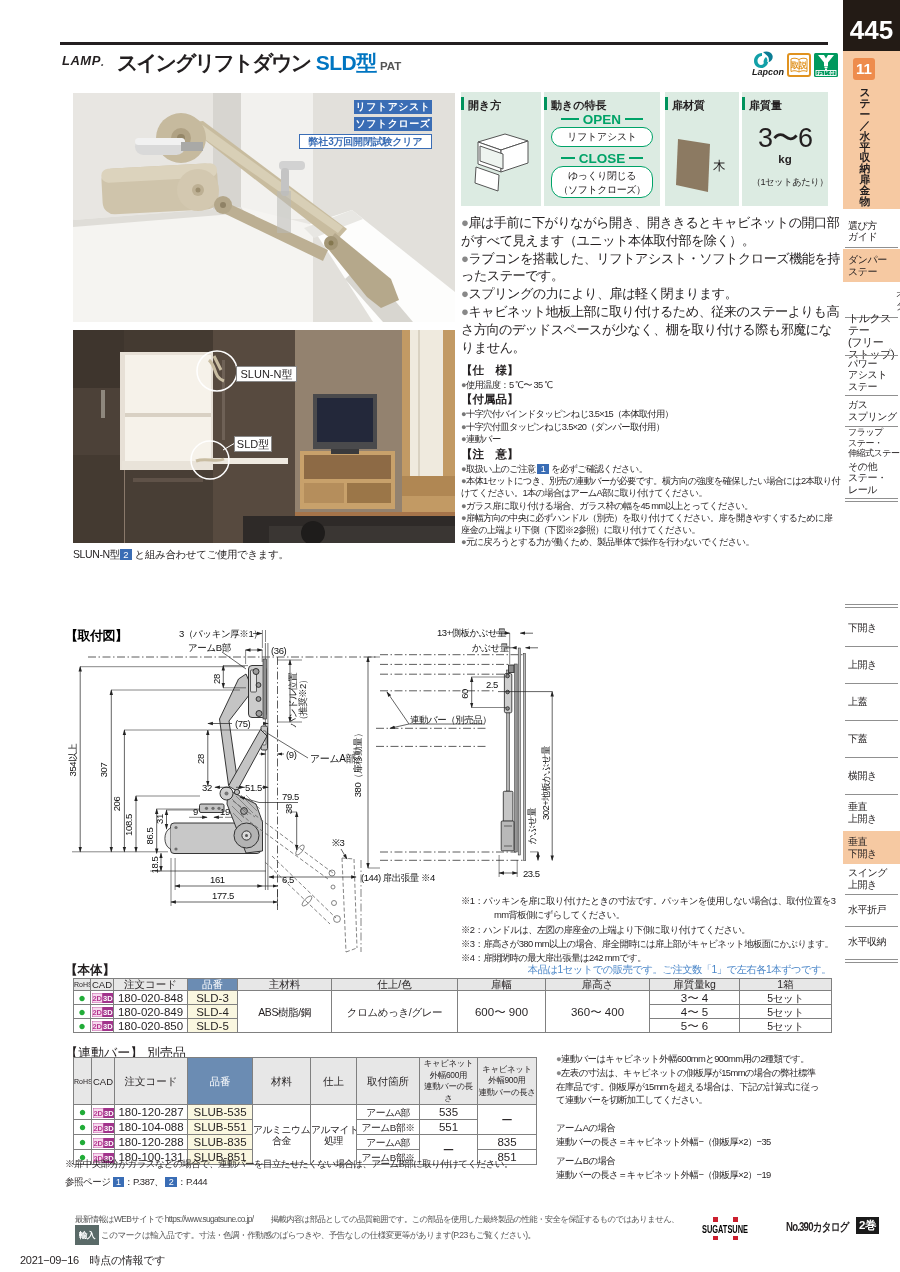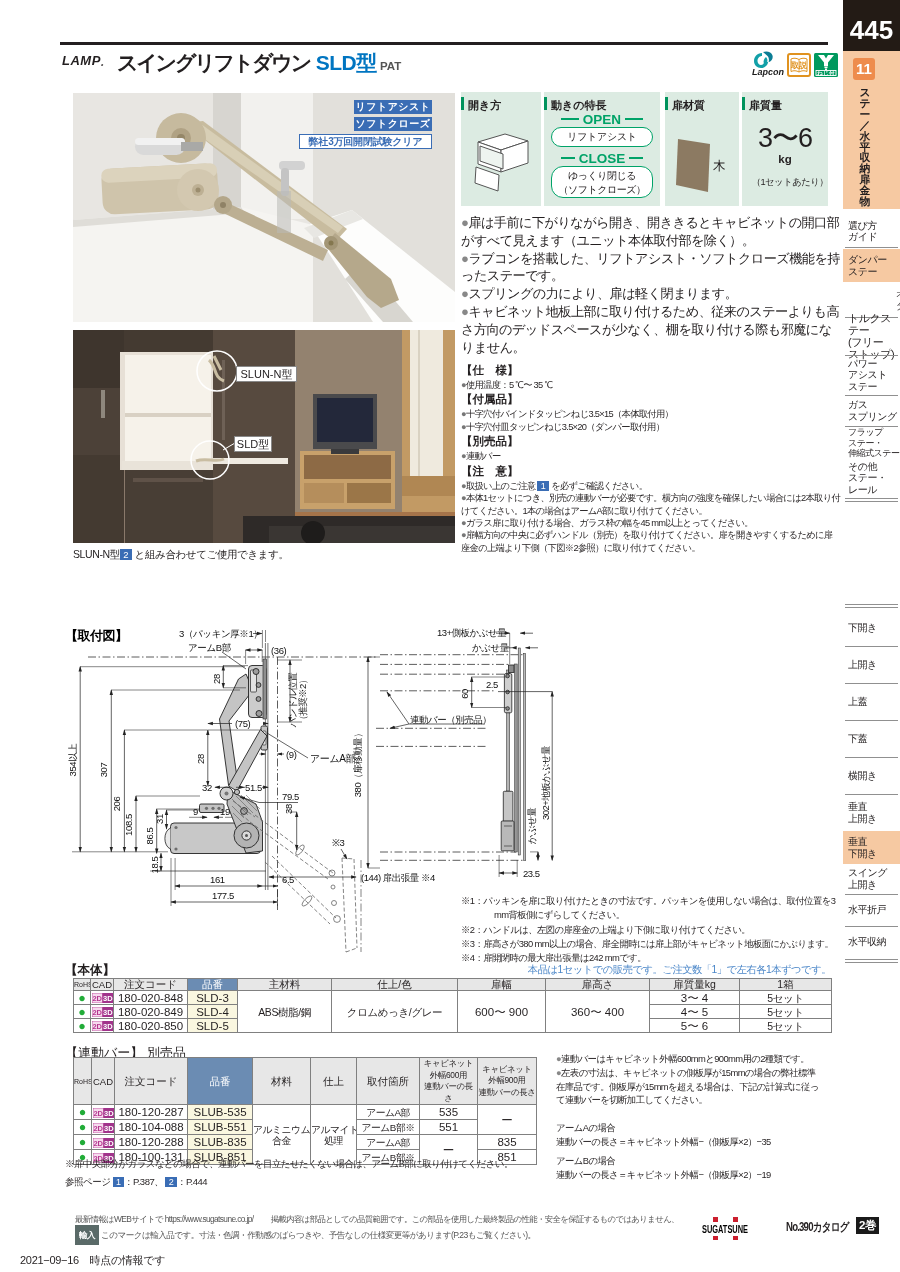--- a/index.html
+++ b/index.html
@@ -147,27 +147,27 @@
 <p><span style="color:#888;">●</span>スプリングの力により、扉は軽く閉まります。</p>
 <p><span style="color:#888;">●</span>キャビネット地板上部に取り付けるため、従来のステーよりも高さ方向のデッドスペースが少なく、棚を取り付ける際も邪魔になりません。</p>
 </div>
 
 <div class="abs" style="left:461px;top:361px;width:380px;font-size:9.3px;line-height:12.3px;letter-spacing:-0.7px;">
 <p class="sh">【仕　様】</p>
 <p><span style="color:#777;">●</span>使用温度：5 ℃〜 35 ℃</p>
 <p class="sh">【付属品】</p>
 <p><span style="color:#777;">●</span>十字穴付バインドタッピンねじ3.5×15（本体取付用）</p>
 <p><span style="color:#777;">●</span>十字穴付皿タッピンねじ3.5×20（ダンパー取付用）</p>
-<p class="sh">【別売品】</p>
 <p><span style="color:#777;">●</span>連動バー</p>
 <p class="sh">【注　意】</p>
 <p><span style="color:#777;">●</span>取扱い上のご注意 <span style="background:#3a6db5;color:#fff;padding:0 3.5px;font-size:9px;letter-spacing:0;">1</span> を必ずご確認ください。</p>
 <p><span style="color:#777;">●</span>本体1セットにつき、別売の連動バーが必要です。横方向の強度を確保したい場合には2本取り付けてください。1本の場合はアームA部に取り付けてください。</p>
 <p><span style="color:#777;">●</span>ガラス扉に取り付ける場合、ガラス枠の幅を45 mm以上とってください。</p>
 <p><span style="color:#777;">●</span>扉幅方向の中央に必ずハンドル（別売）を取り付けてください。扉を開きやすくするために扉座金の上端より下側（下図※2参照）に取り付けてください。</p>
+<p><span style="color:#777;">●</span>元に戻ろうとする力が働くため、製品単体で操作を行わないでください。</p>
 </div>
 
 <div class="abs" style="left:73px;top:330px;width:382px;height:213px;overflow:hidden;">
   <svg width="382" height="213" viewBox="0 0 382 213">
     <rect width="382" height="213" fill="#8a796b"></rect>
     <rect x="0" y="0" width="51" height="213" fill="#4c4138"></rect>
     <rect x="0" y="0" width="51" height="58" fill="#3e352d"></rect>
     <rect x="0" y="125" width="51" height="88" fill="#443a31"></rect>
     <rect x="28" y="60" width="4" height="28" fill="#8e877d"></rect>
     <rect x="51" y="0" width="89" height="26" fill="#443a31"></rect>

